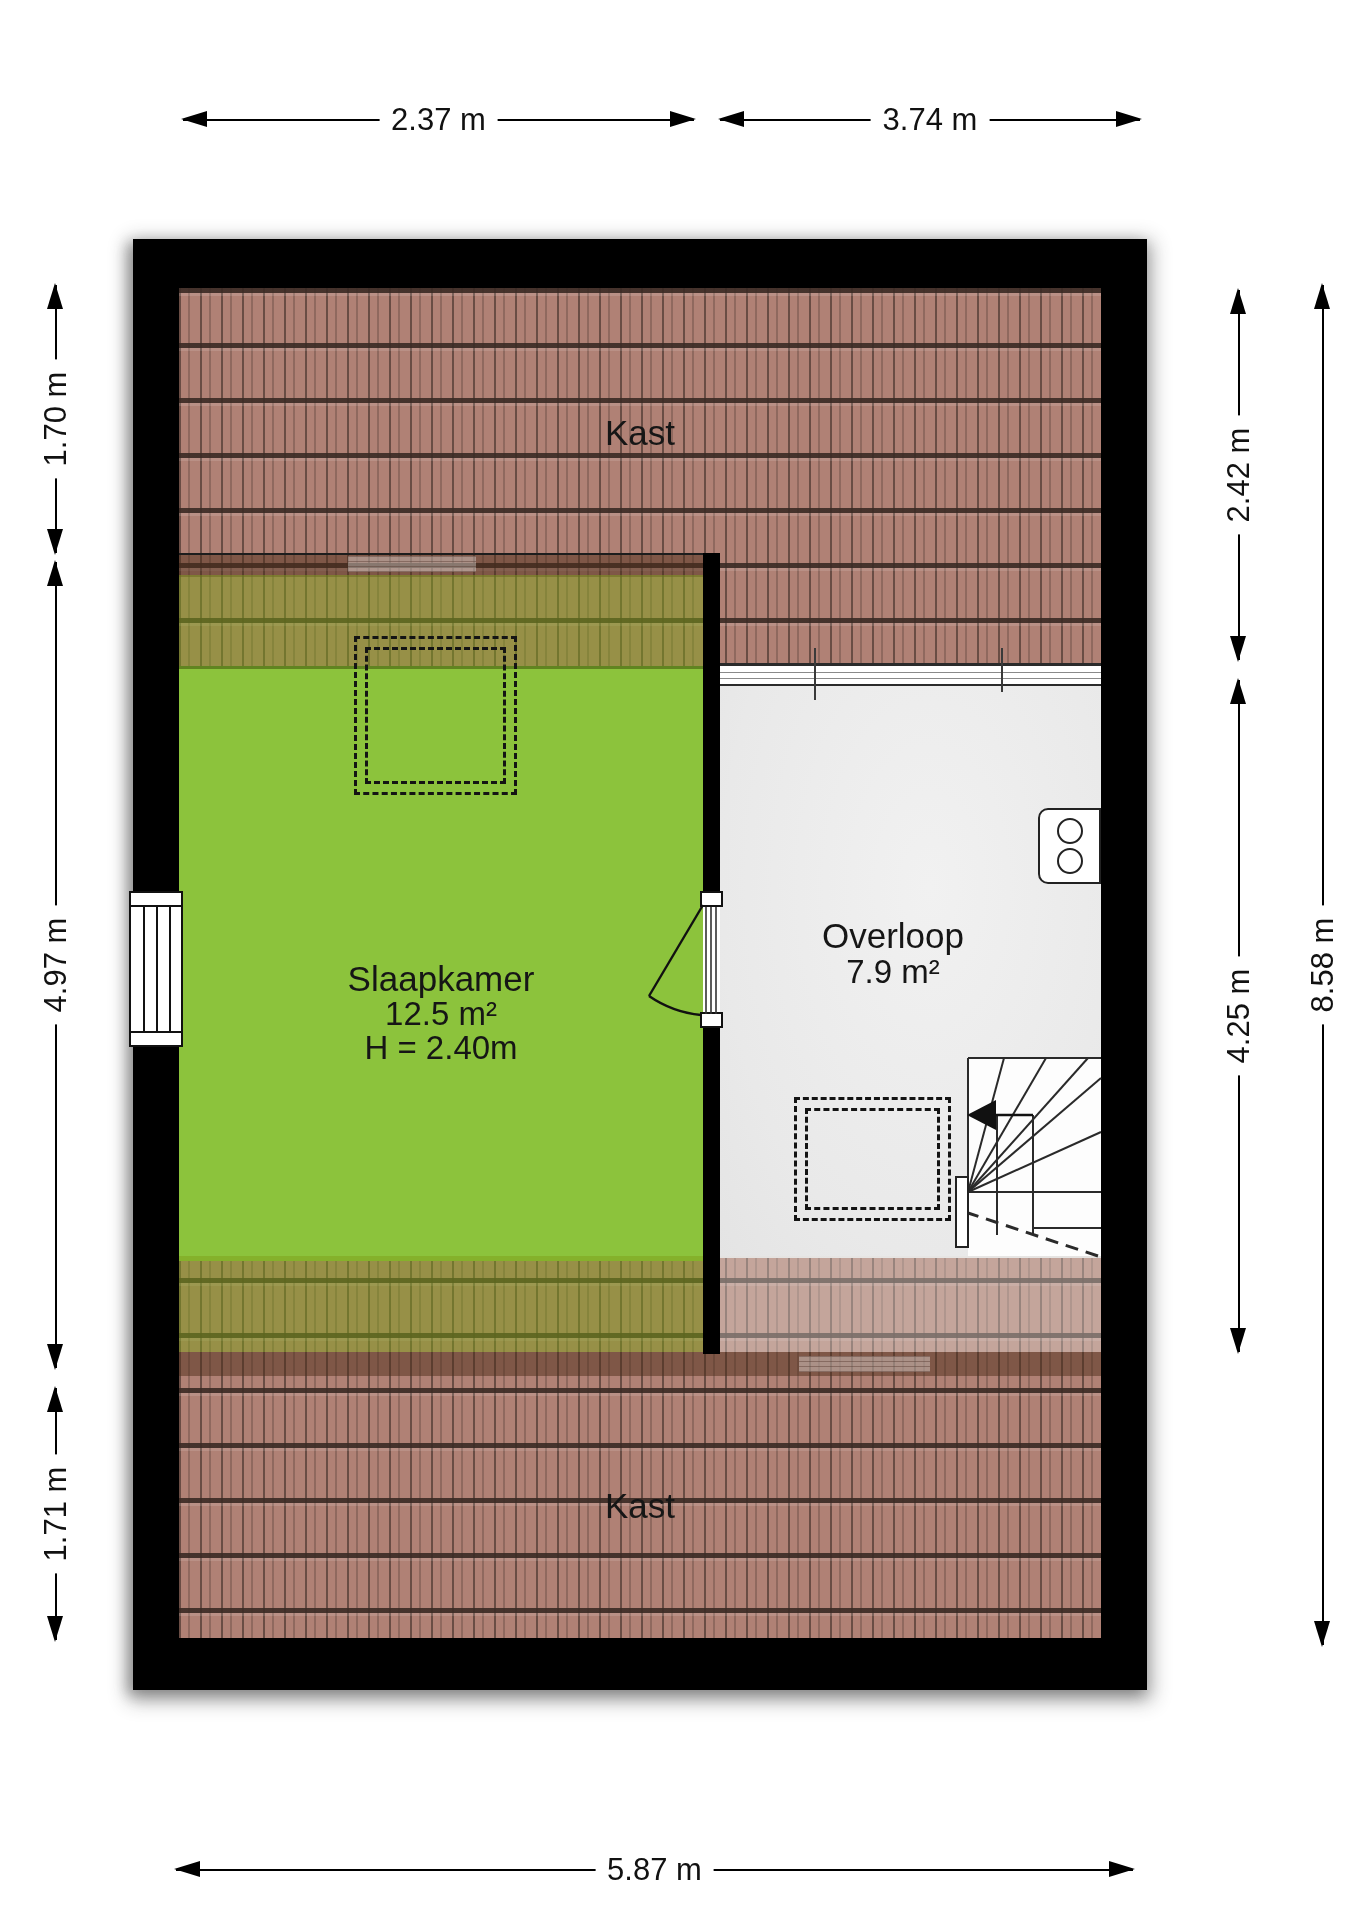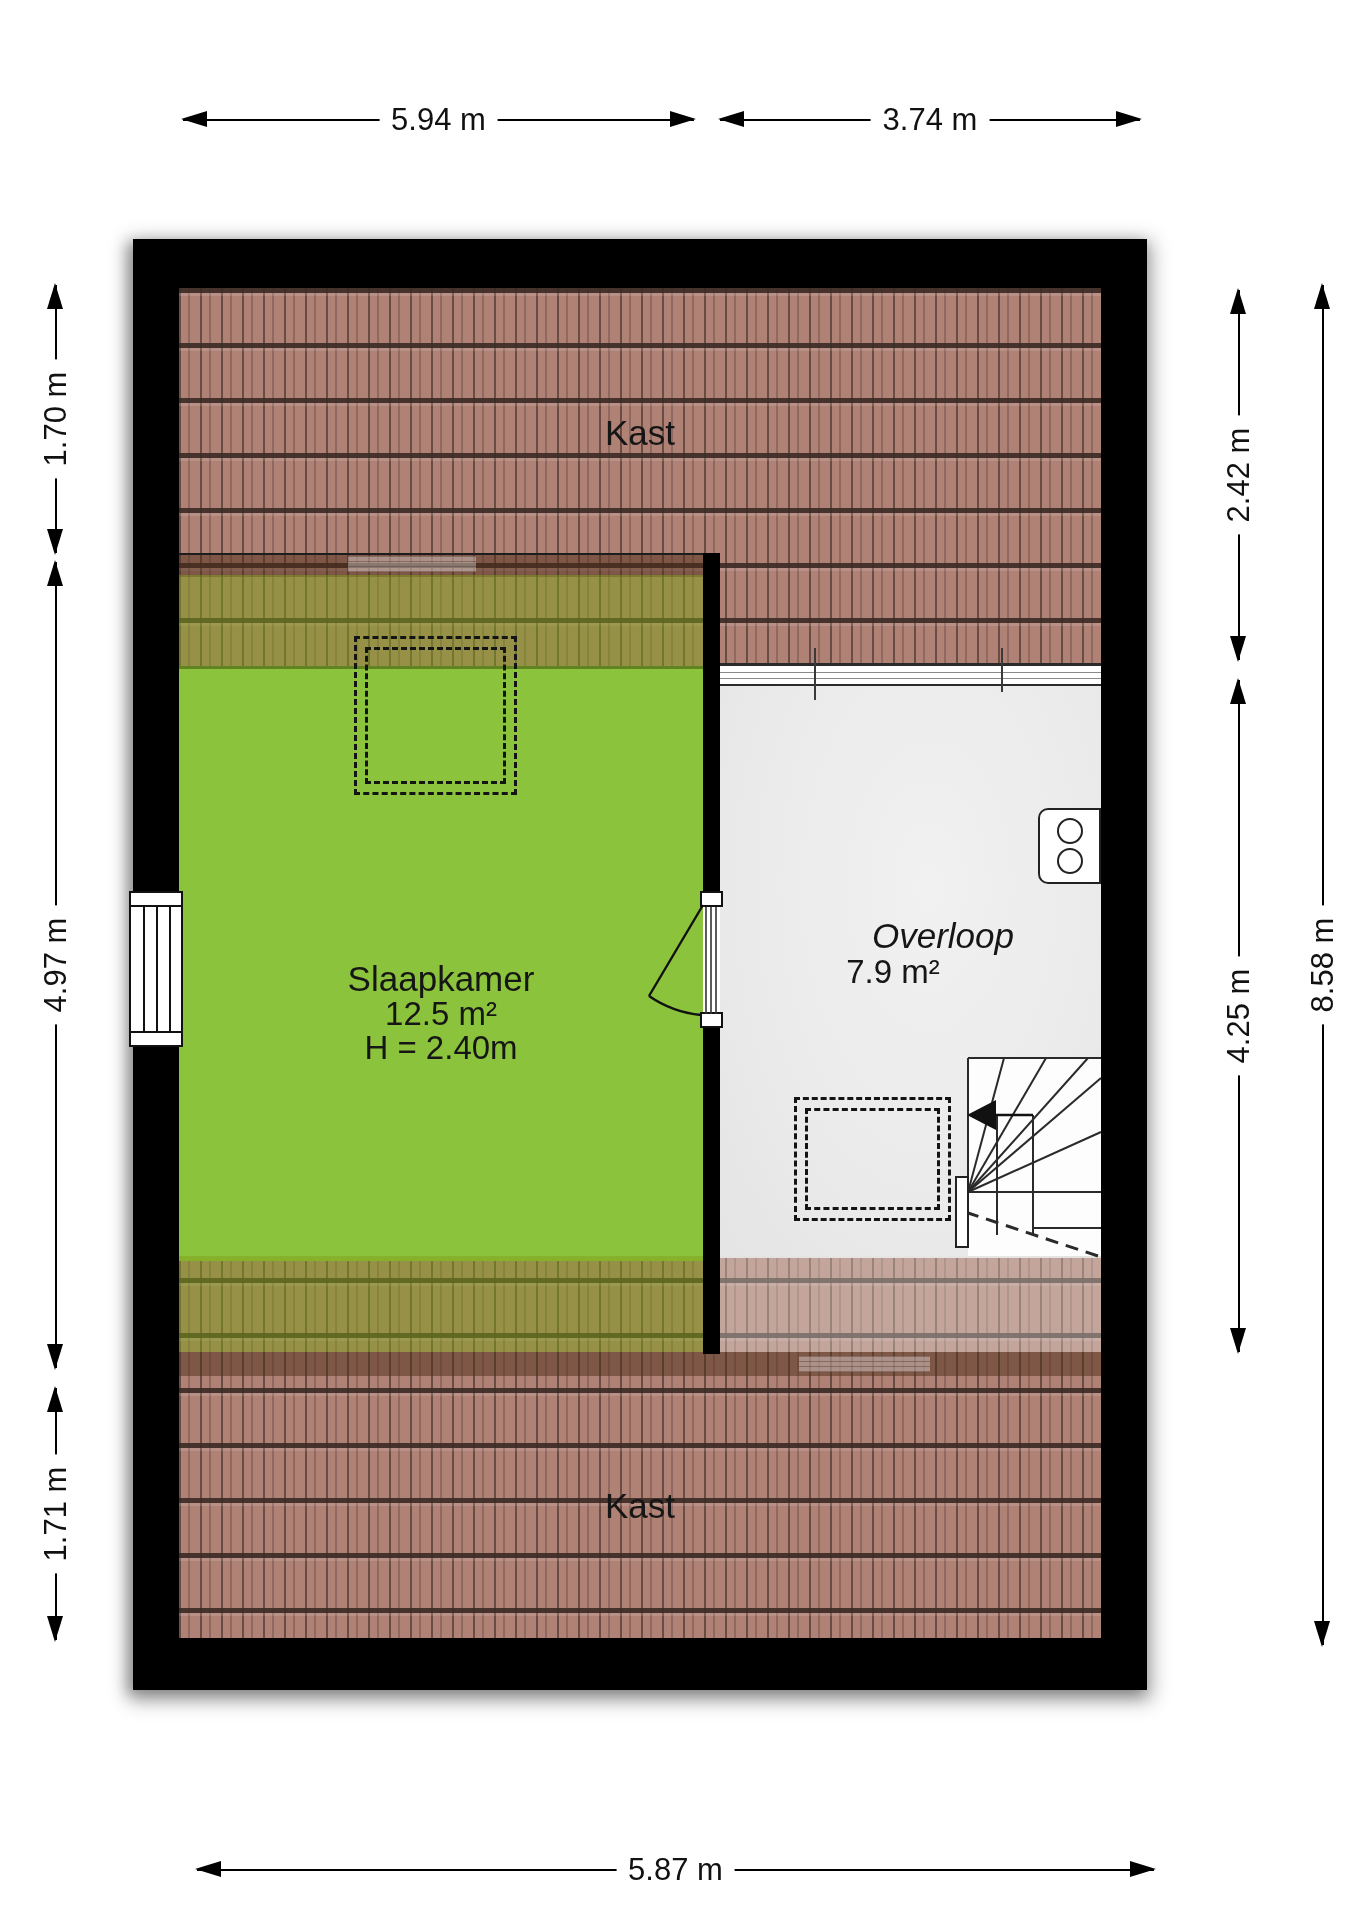--- a/index.html
+++ b/index.html
@@ -155,37 +155,37 @@
       <rect x="956" y="1177" width="12" height="70" fill="#fff" stroke="#222" stroke-width="2"></rect>
     </g>
   </svg>
 
   <div class="room-label" style="left:640px;top:432px;z-index:6;">Kast</div>
 
   <div class="room-label" style="left:441px;top:978px;z-index:6;text-align:center;">Slaapkamer</div>
   <div class="room-label room-sub" style="left:441px;top:1013px;z-index:6;">12.5 m²</div>
   <div class="room-label room-sub" style="left:441px;top:1047px;z-index:6;">H = 2.40m</div>
 
-  <div class="room-label" style="left:943px;top:935px;z-index:6;font-style:italic;">Overloop</div>
+  <div class="room-label" style="left:893px;top:935px;z-index:6;">Overloop</div>
   <div class="room-label room-sub" style="left:893px;top:971px;z-index:6;">7.9 m²</div>
 
   <div class="room-label" style="left:640px;top:1505px;z-index:6;">Kast</div>
 
   <div class="dimh" style="left:183px;top:119px;width:511px;">
     <span class="ah ah-l"></span>
     <span class="ah ah-r"></span>
-    <span class="dim-lbl">5.94 m</span>
+    <span class="dim-lbl">2.37 m</span>
   </div>
   <div class="dimh" style="left:720px;top:119px;width:420px;">
     <span class="ah ah-l"></span>
     <span class="ah ah-r"></span>
     <span class="dim-lbl">3.74 m</span>
   </div>
 
-  <div class="dimh" style="left:197px;top:1869px;width:957px;">
+  <div class="dimh" style="left:176px;top:1869px;width:957px;">
     <span class="ah ah-l"></span>
     <span class="ah ah-r"></span>
     <span class="dim-lbl">5.87 m</span>
   </div>
 
   <div class="dimv" style="left:55px;top:285px;height:268px;">
     <span class="ah av-t"></span>
     <span class="ah av-b"></span>
     <span class="dim-lbl">1.70 m</span>
   </div>

